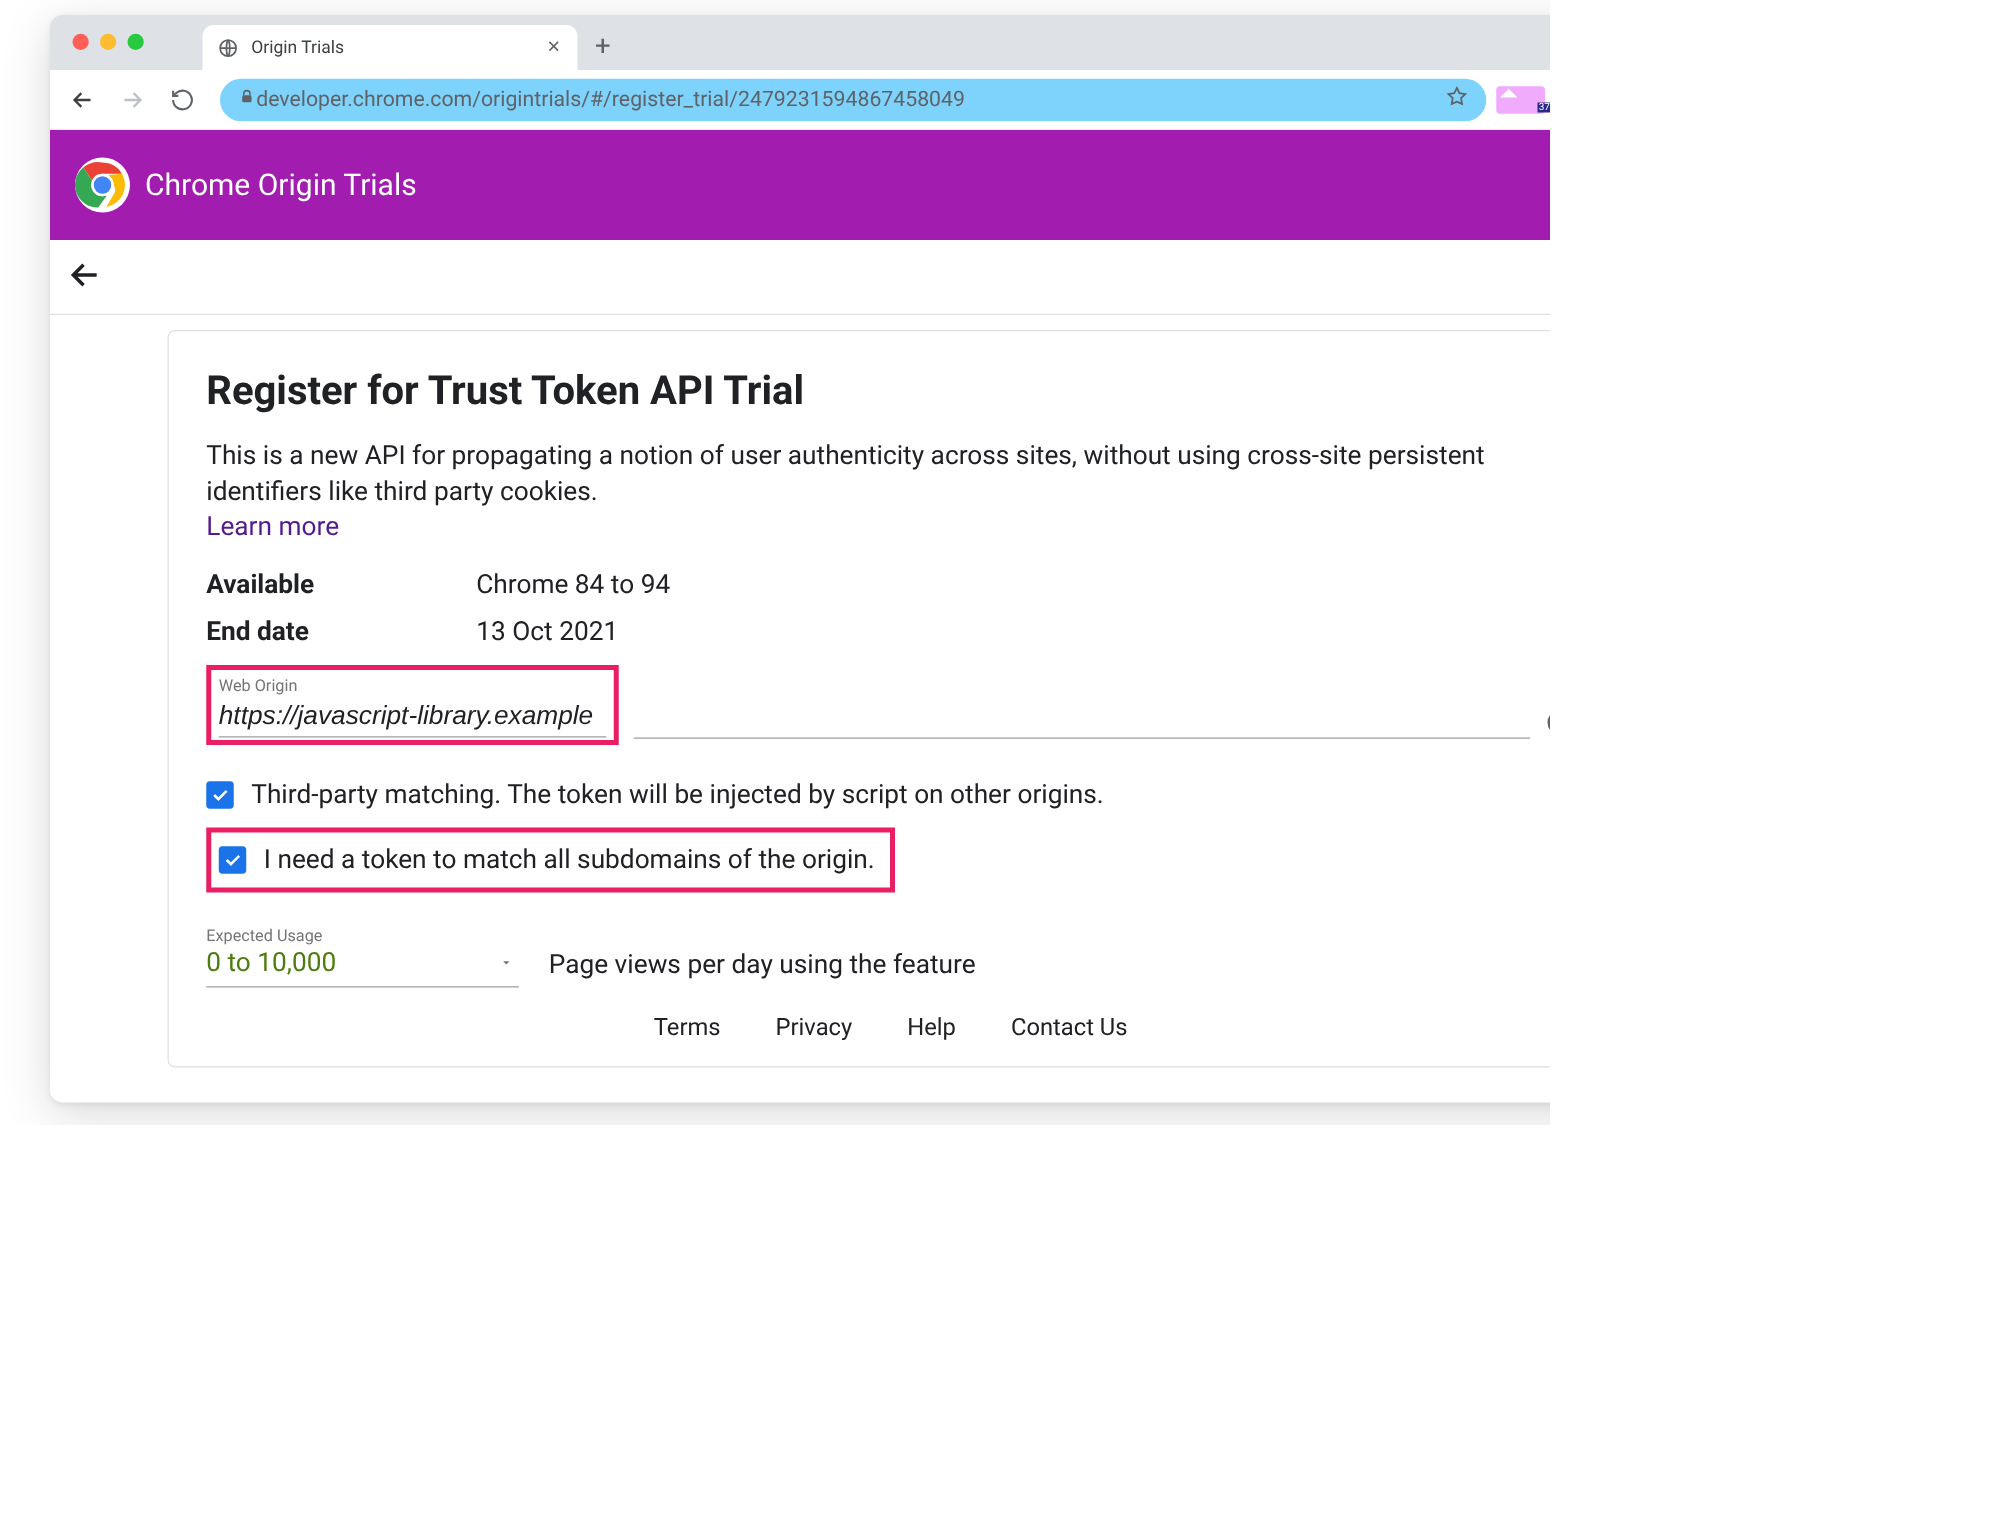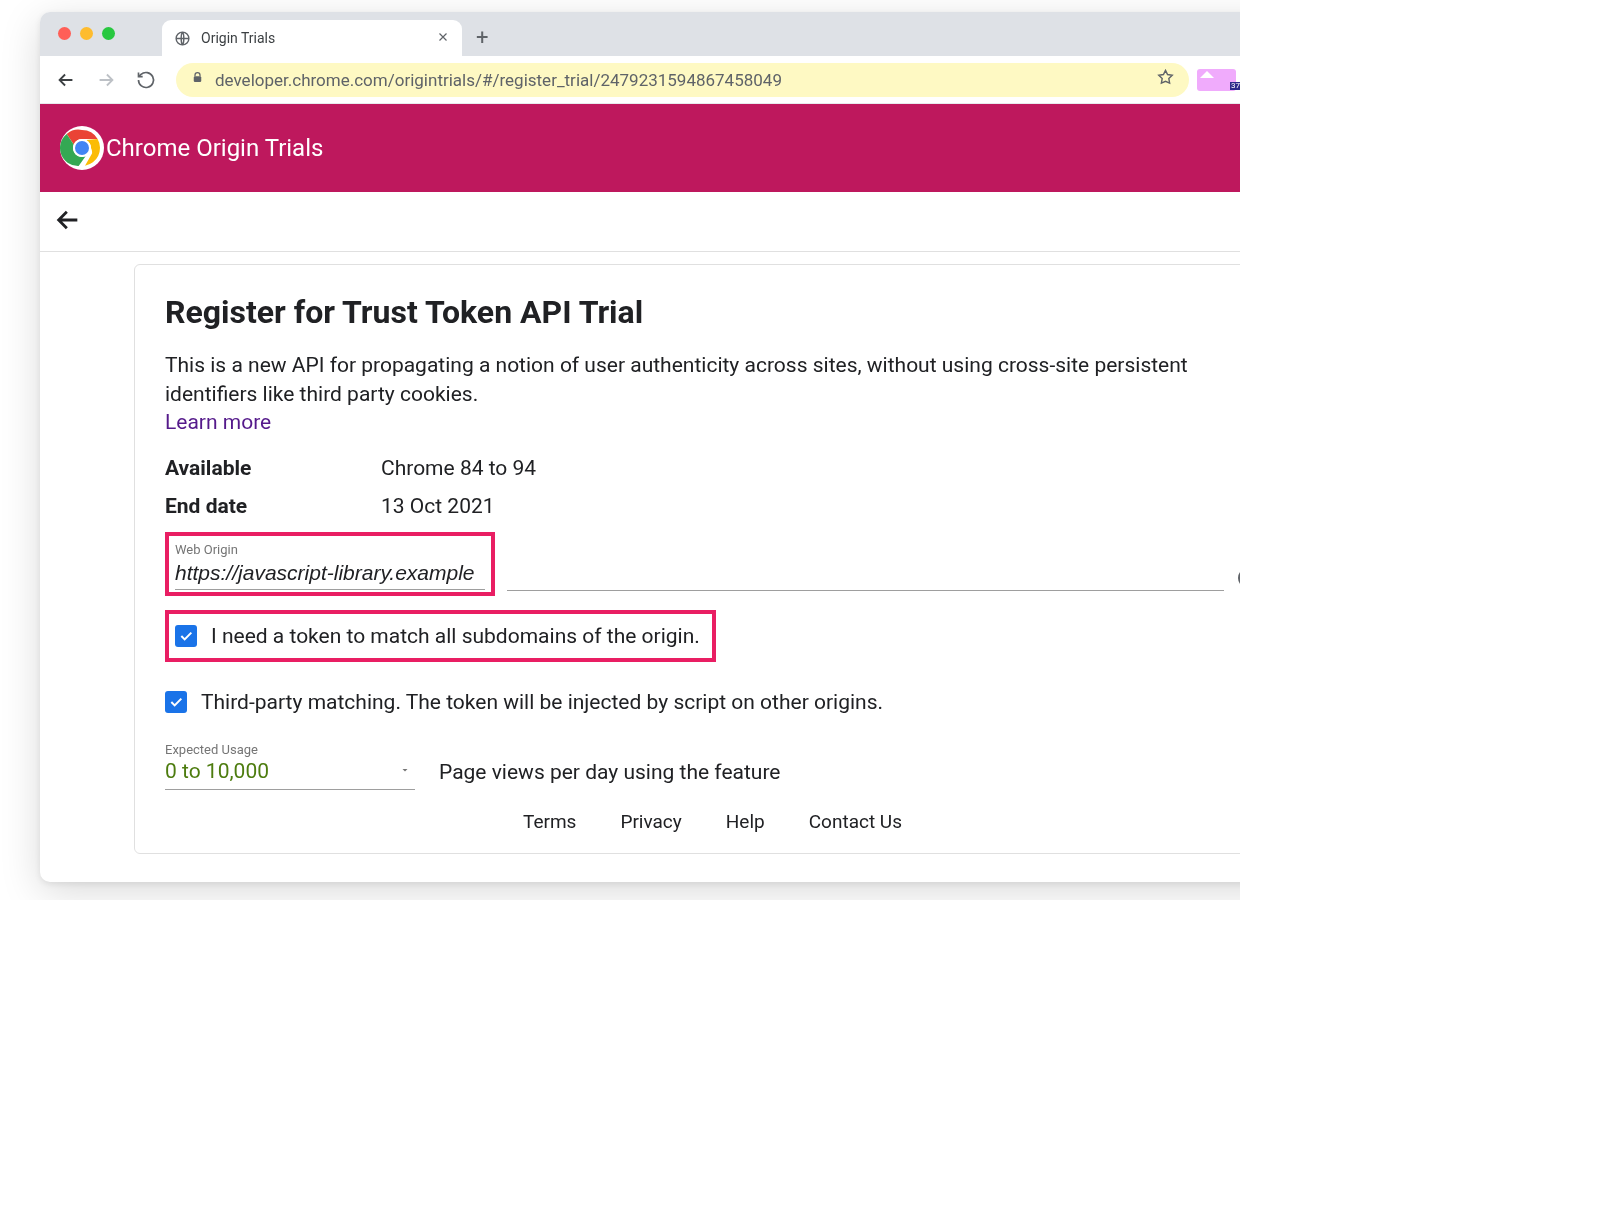--- a/index.html
+++ b/index.html
@@ -69,26 +69,25 @@
     display:flex;
     align-items:center;
     padding: 0 10px;
     gap: 8px;
   }
   .nav-btn { width:32px; height:32px; display:flex; align-items:center; justify-content:center; color:#5f6368; cursor:pointer; border-radius:50%; }
   .nav-btn.disabled { color:#bdc1c6; cursor:default; }
   .omnibox {
     flex:1;
     height: 34px;
-    background:#fef9c3;
+    background:#7dd3fc;
     border-radius: 17px;
     display:flex;
     align-items:center;
     padding: 0 14px;
-    gap:10px;
     margin: 0 6px;
   }
   .omnibox .lock { color:#5f6368; }
   .omnibox .url { font-size:17px; color:#5f6368; flex:1; white-space:nowrap; overflow:hidden; }
   .omnibox .star { color:#5f6368; margin-left:auto; }
   .ext-icon { width:26px; height:26px; display:flex; align-items:center; justify-content:center; }
   .ext-badge {
     width:22px; height:22px; background:#f0abfc; border-radius:3px; position:relative;
     display:flex; align-items:flex-end; justify-content:center;padding-left:39px;
   }
@@ -96,24 +95,25 @@
   .ext-badge .num { font-size:8px; color:#fff; background:#2b2a8a; padding:0 1px; line-height:8px; margin-bottom:1px; }
   .puzzle { color:#3c4043; }
   .avatar-small {
     width:26px; height:26px; border-radius:50%;
     background: radial-gradient(circle at 40% 35%, #d9c9a8 0%, #8b7355 40%, #3d3020 70%, #1a1410 100%);
   }
   .kebab { color:#5f6368; font-size:18px; padding:0 6px; cursor:pointer; }
   
   .app-header {
     height: 88px;
-    background:#be185d;
+    background:#a21caf;
     display:flex;
     align-items:center;
     padding: 0 18px;
+    gap:10px;
   }
   .chrome-logo { width:48px; height:48px; position:relative; }
   .chrome-logo svg { width:48px; height:48px; }
   .app-header .app-title { color:#fff; font-size:24px; font-weight:400; }
   .avatar-large {
     margin-left:auto;
     width:46px; height:46px; border-radius:50%;
     background: radial-gradient(circle at 45% 30%, #e8d9b8 0%, #a08862 30%, #4a3a28 65%, #1a1410 100%);
   }
   
@@ -302,36 +302,36 @@
         <span class="help-circle">
           <svg viewBox="0 0 24 24" width="24" height="24" fill="none" stroke="#5f6368" stroke-width="2">
               <circle cx="12" cy="12" r="9"></circle>
               <path d="M9.5 9a2.5 2.5 0 0 1 5 0c0 1.5-2.5 2-2.5 3.5"></path>
               <circle cx="12" cy="16.5" r="0.8" fill="#5f6368" stroke="none"></circle>
             </svg>
         </span>
       </div>
 
       
+      <div class="check-row">
+        <div class="cbx">
+          <svg viewBox="0 0 24 24" fill="none" stroke="#fff" stroke-width="3">
+              <path d="M5 12l5 5L20 7"></path>
+            </svg>
+        </div>
+        <span class="check-label">Third-party matching. The token will be injected by script on other origins.</span>
+      </div>
+
       <div class="check-row highlighted">
         <div class="cbx">
           <svg viewBox="0 0 24 24" fill="none" stroke="#fff" stroke-width="3">
               <path d="M5 12l5 5L20 7"></path>
             </svg>
         </div>
         <span class="check-label">I need a token to match all subdomains of the origin.</span>
-      </div>
-
-      <div class="check-row">
-        <div class="cbx">
-          <svg viewBox="0 0 24 24" fill="none" stroke="#fff" stroke-width="3">
-              <path d="M5 12l5 5L20 7"></path>
-            </svg>
-        </div>
-        <span class="check-label">Third-party matching. The token will be injected by script on other origins.</span>
       </div>
 
       
       <div class="usage-row">
         <div class="usage-field">
           <div class="label">Expected Usage</div>
           <div class="usage-select">
             <span class="val">0 to 10,000</span>
             <span class="caret">
               <svg viewBox="0 0 24 24" width="12" height="12" fill="#757575">

